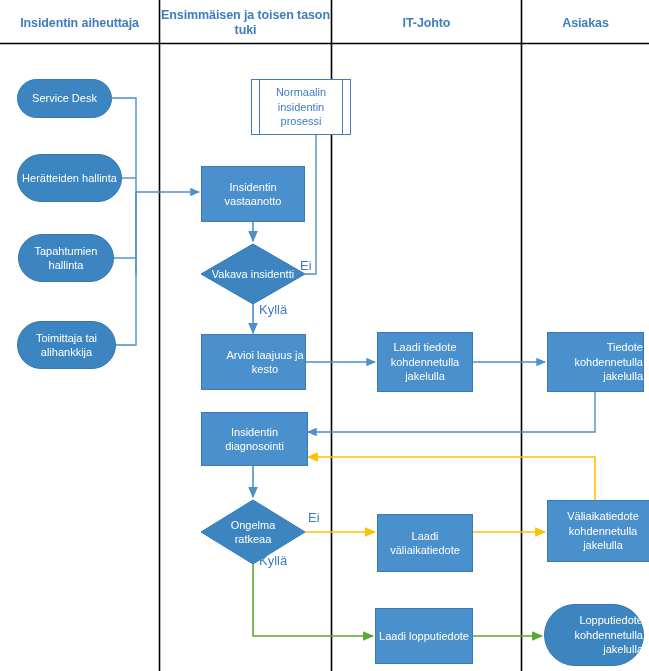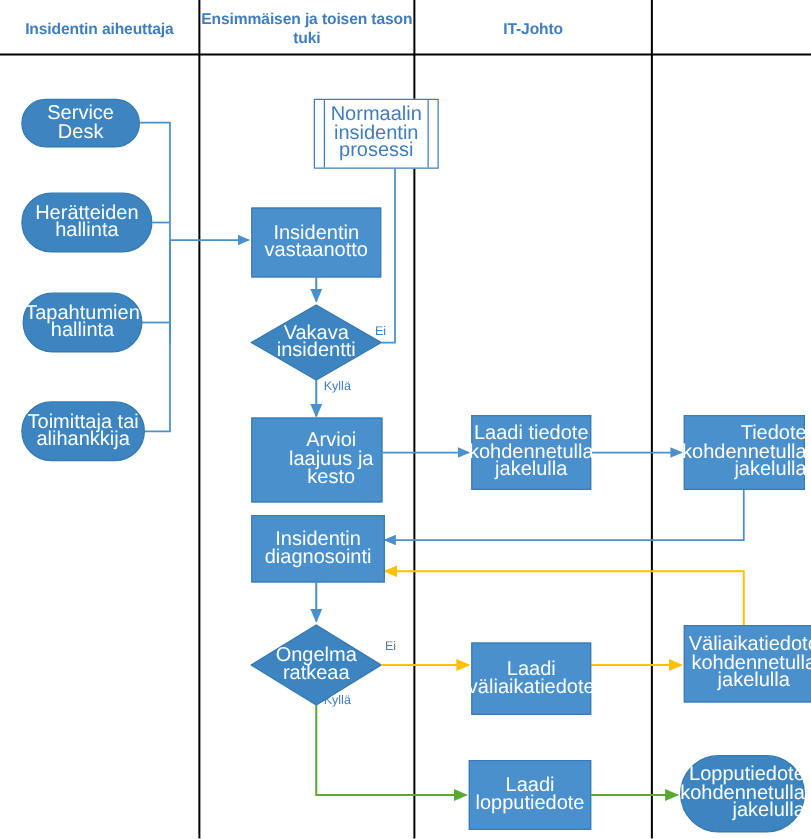--- a/index.html
+++ b/index.html
@@ -33,21 +33,21 @@
     text-align: center;
     letter-spacing: -0.1px;
   }
   .node {
     position: absolute;
     display: flex;
     align-items: center;
     justify-content: center;
     text-align: center;
     color: #ffffff;
-    font-size: 16px;
+    font-size: 11px;
     line-height: 14.5px;
     box-sizing: border-box;
   }
   .node.rect {
     background: #4a90cd;
     border: 1px solid #3b7bb5;
   }
   .node.ellipse {
     background: #3d85c0;
     border: 1px solid #3579b0;
@@ -66,21 +66,21 @@
   .predef-bar {
     position: absolute;
     top: 0;
     bottom: 0;
     width: 1px;
     background: #3f7dbf;
   }
   .edge-label {
     position: absolute;
     color: #3f7dbf;
-    font-size: 10px;
+    font-size: 13px;
     line-height: 12px;
     white-space: nowrap;
   }
 </style>
 </head>
 <body>
 
 <div id="canvas">
 
   <svg class="layer" viewBox="0 0 649 671">
@@ -142,20 +142,23 @@
 
   <div class="lane-header" style="left:0px; top:16px; width:159px;">
     <span>Insidentin aiheuttaja</span>
   </div>
   <div class="lane-header" style="left:160px; top:8px; width:171px;">
     <span>Ensimmäisen ja toisen tason tuki</span>
   </div>
   <div class="lane-header" style="left:332px; top:16px; width:189px;">
     <span>IT-Johto</span>
   </div>
+  <div class="lane-header" style="left:522px; top:16px; width:127px;">
+    <span>Asiakas</span>
+  </div>
 
   <div class="node ellipse" style="left:17px; top:79px; width:95px; height:39px;">
     <span>Service Desk</span>
   </div>
   <div class="node ellipse" style="left:17px; top:154px; width:105px; height:48px;">
     <span>Herätteiden hallinta</span>
   </div>
   <div class="node ellipse" style="left:18px; top:234px; width:96px; height:48px;">
     <span>Tapahtumien hallinta</span>
   </div>
@@ -170,21 +173,21 @@
   </div>
 
   <div class="node rect" style="left:201px; top:166px; width:104px; height:56px;">
     <span>Insidentin vastaanotto</span>
   </div>
 
   <div class="node diamond-label" style="left:211px; top:252px; width:84px; height:44px;">
     <span>Vakava insidentti</span>
   </div>
 
-  <div class="node rect" style="left:201px; top:334px; width:105px; height:68px;padding-left:23px;">
+  <div class="node rect" style="left:201px; top:334px; width:105px; height:56px;padding-left:23px;">
     <span>Arvioi laajuus ja kesto</span>
   </div>
 
   <div class="node rect" style="left:201px; top:412px; width:107px; height:54px;">
     <span>Insidentin diagnosointi</span>
   </div>
 
   <div class="node diamond-label" style="left:211px; top:510px; width:84px; height:44px;">
     <span>Ongelma ratkeaa</span>
   </div>

